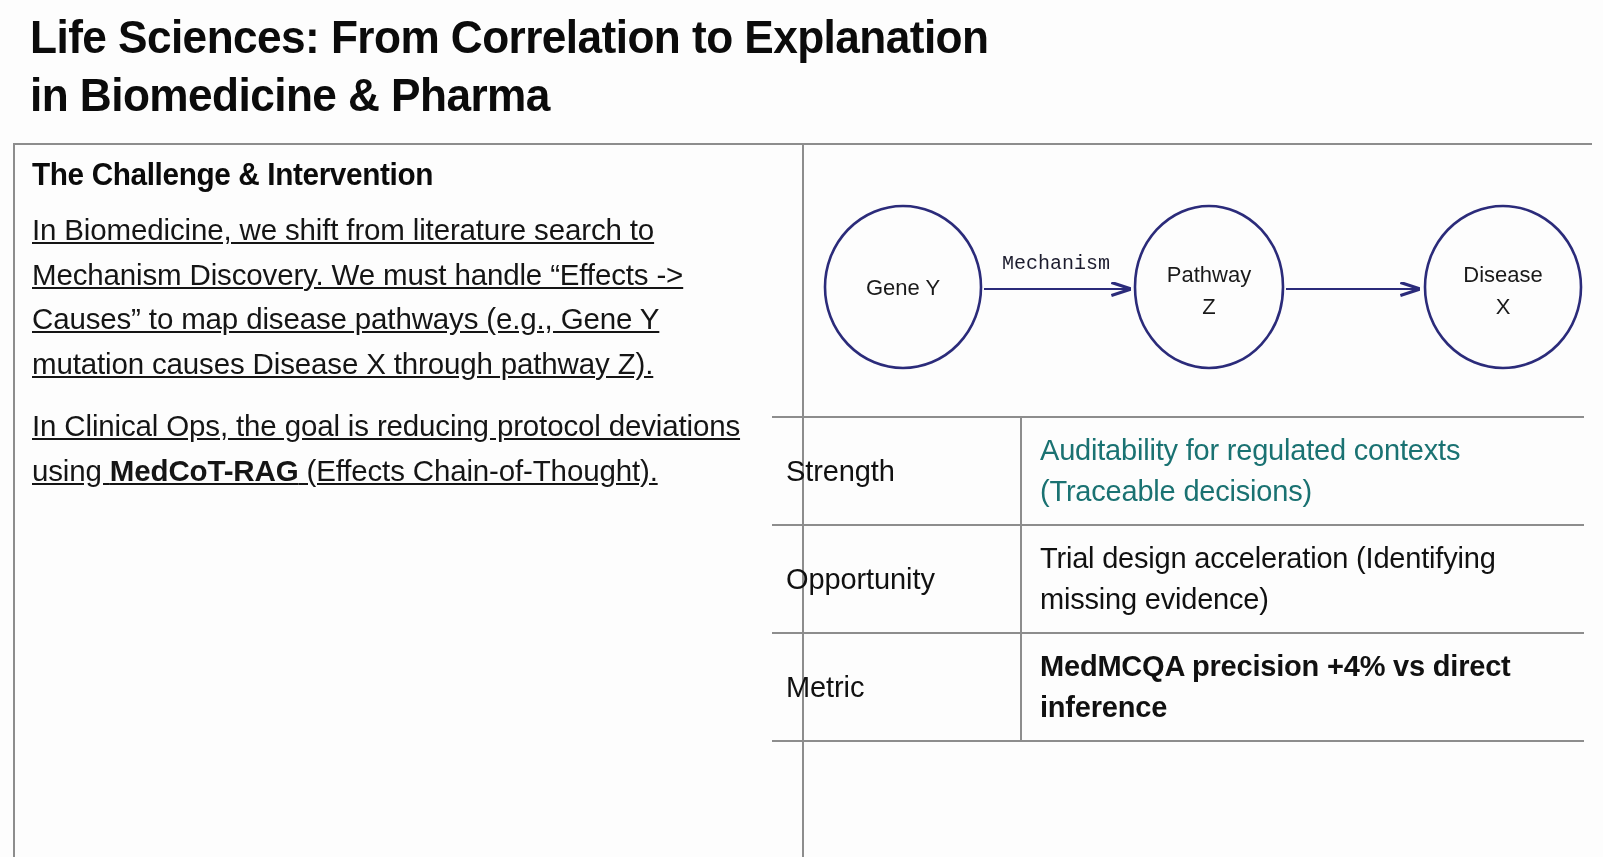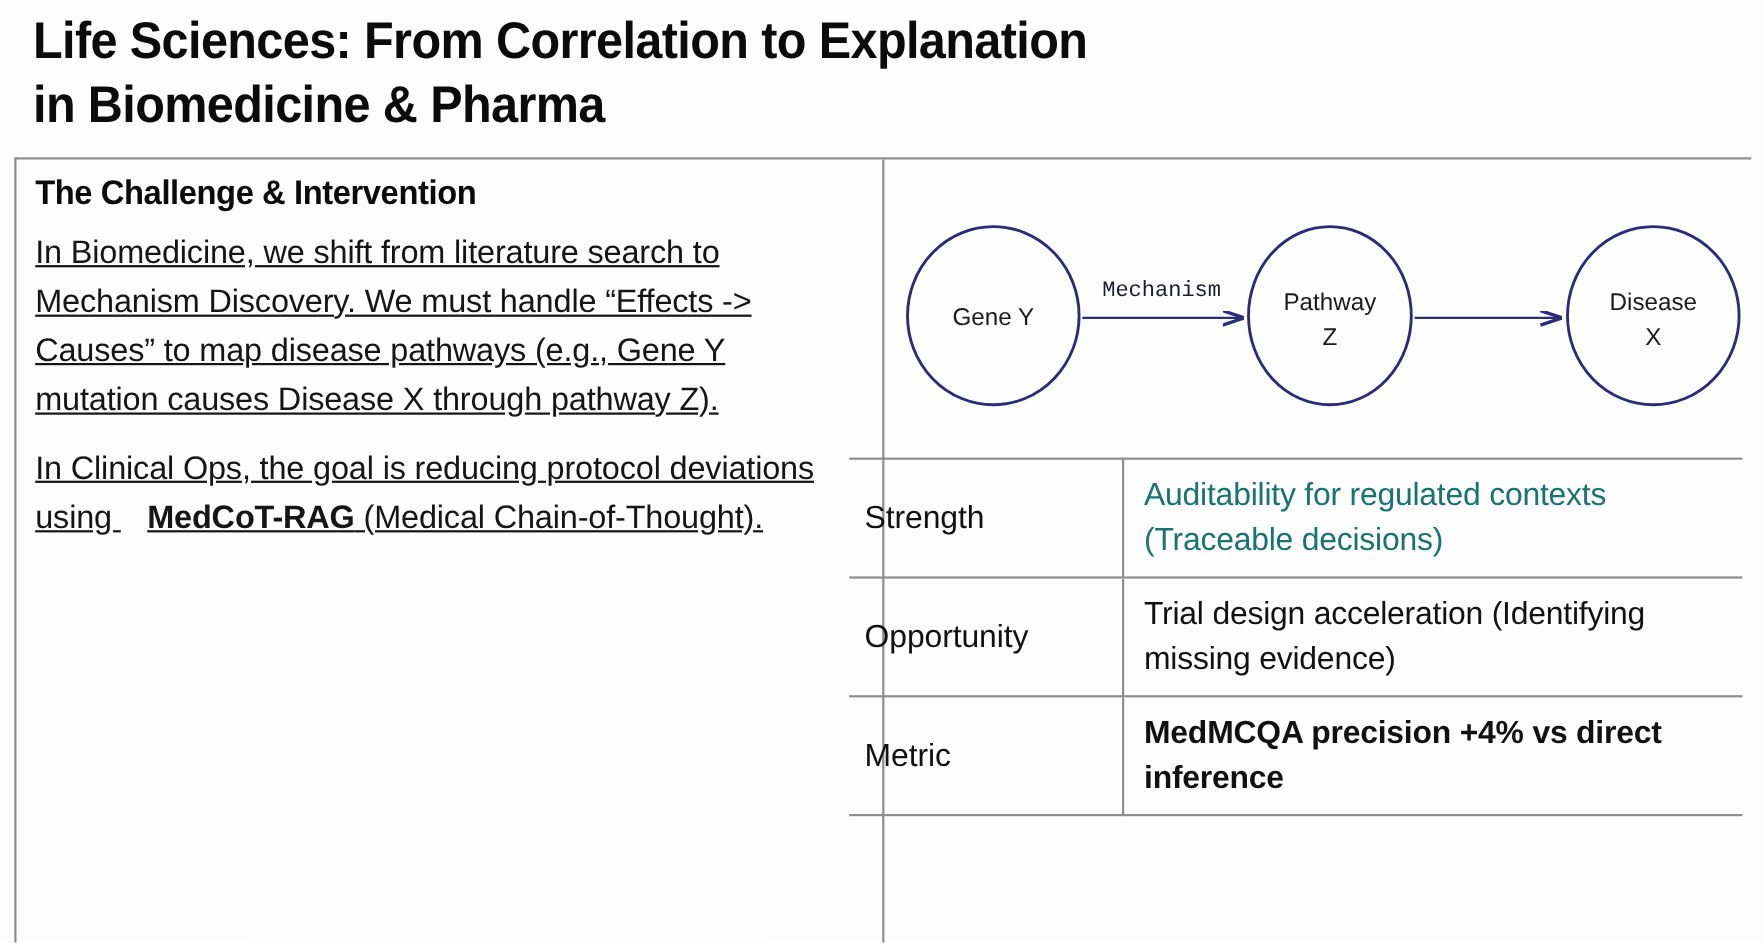--- a/index.html
+++ b/index.html
@@ -87,21 +87,21 @@
   .para {
     font-family: "Liberation Sans", sans-serif;
     font-size: 29.5px;
     line-height: 44.5px;
     color: #151515;
     margin: 0 0 18px 0;
     letter-spacing: -0.15px;
     text-decoration: underline;
   }
   .para:last-child { margin-bottom: 0; }
-  .para b { font-weight: bold; margin-left: 24px; }
+  .para b { font-weight: bold; }
 
   
   .diagram-panel {
     position: absolute;
     left: 806px;
     top: 147px;
     width: 794px;
     height: 268px;
   }
   .diagram-panel svg { display: block; }
@@ -171,21 +171,21 @@
   <div class="col-divider"></div>
 
   <div class="left-col">
     <div class="section-heading">The Challenge &amp; Intervention</div>
 
     <p class="para">
       <span>In Biomedicine, we shift from literature search to Mechanism Discovery. We must handle “Effects -&gt; Causes” to map disease pathways (e.g., Gene Y mutation causes Disease X through pathway Z).</span>
     </p>
 
     <p class="para">
-      <span>In Clinical Ops, the goal is reducing protocol deviations using </span><b>MedCoT-RAG</b><span> (Medical Chain-of-Thought).</span>
+      <span>In Clinical Ops, the goal is reducing protocol deviations using </span><b>MedCoT-RAG</b><span> (Effects Chain-of-Thought).</span>
     </p>
 
   </div>
 
   <div class="diagram-panel">
     <svg width="794" height="268" viewBox="0 0 794 268">
       <defs>
         <marker id="arrowhead" markerWidth="9" markerHeight="9" refX="8" refY="3" orient="auto" markerUnits="strokeWidth">
           <path d="M0,0 L9,3 L0,6" fill="none" stroke="#2b2b7a" stroke-width="1.4"></path>
         </marker>

